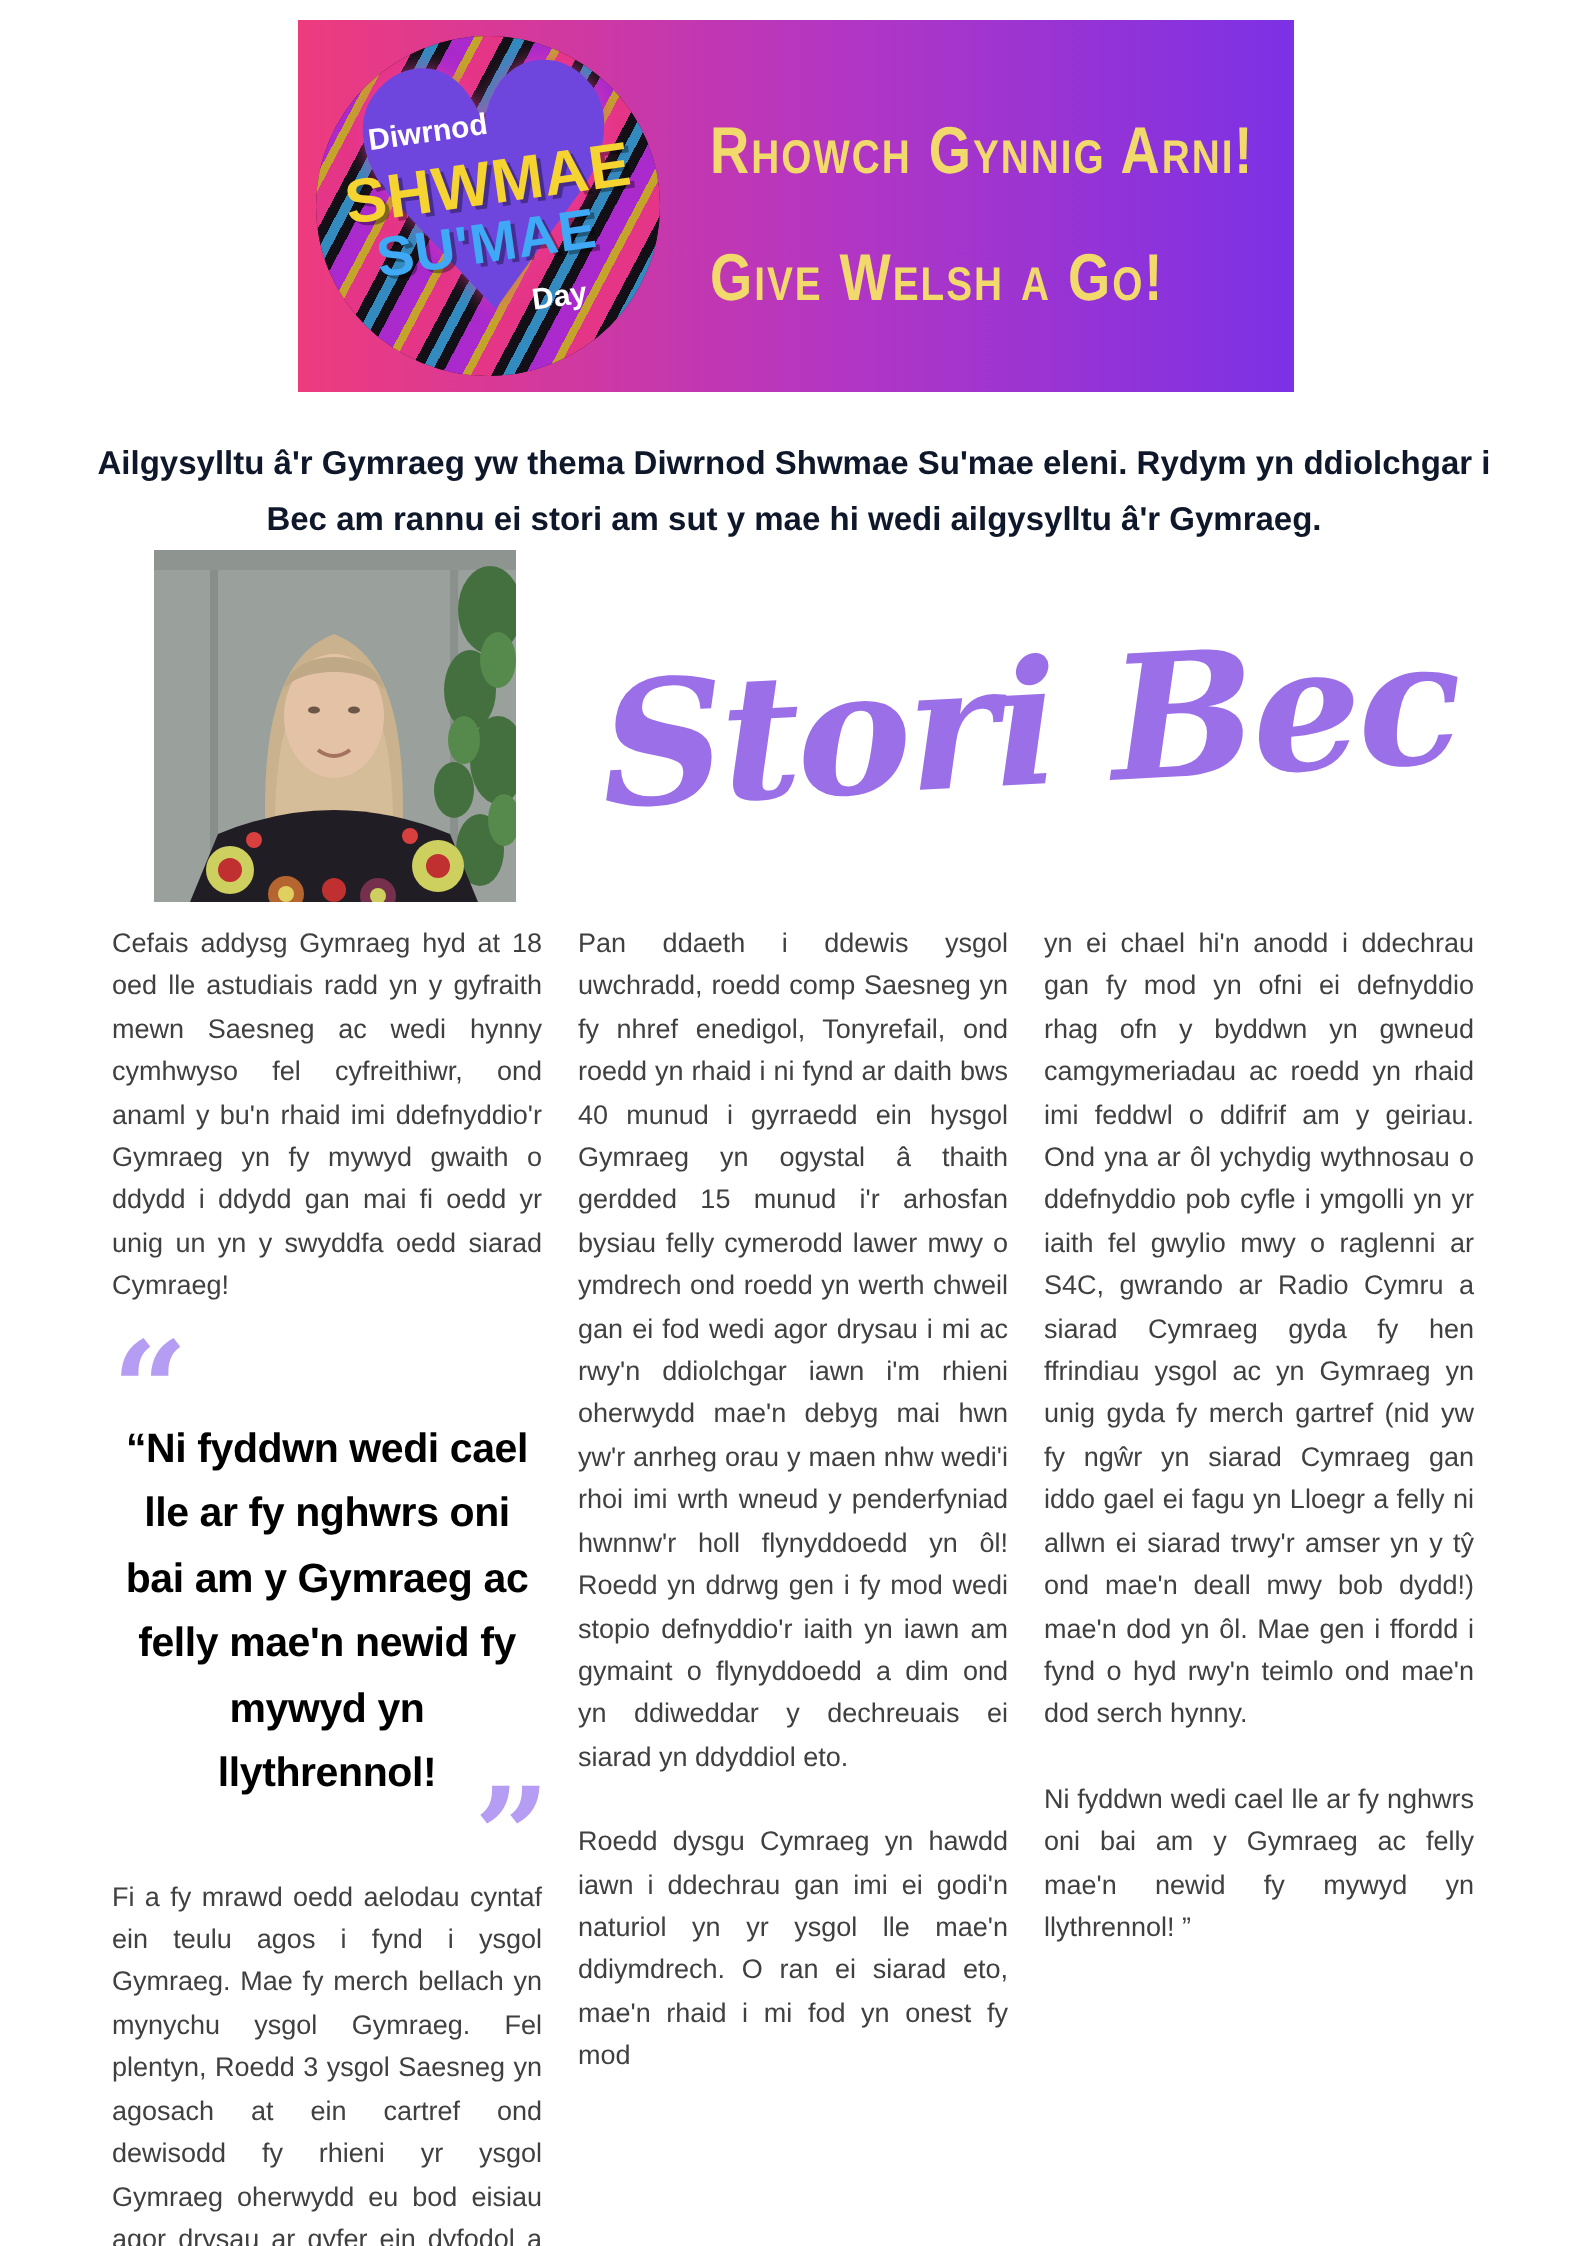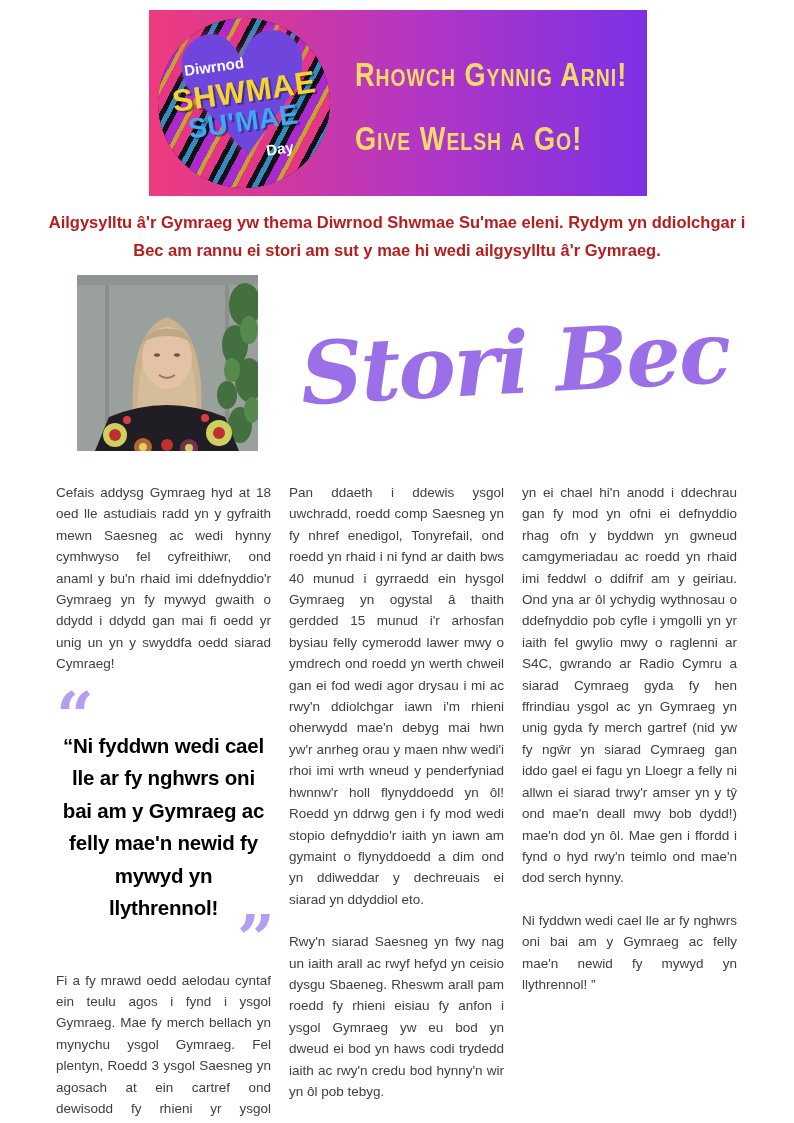--- a/index.html
+++ b/index.html
@@ -41,22 +41,22 @@
   .headline {
     position:absolute; left:206px; top:34px; width:286px;
     color:#f2d96b; font-weight:bold; font-variant:small-caps;
     font-size:28px; line-height:54px; letter-spacing:1px;
     transform:scale(0.97,1.18); transform-origin:left top;
     white-space:nowrap;
   }
 
   
   .intro {
-    position:absolute; left:47px; top:208px; width:700px;
-    text-align:center; font-weight:bold; color:#b91c1c;
+    position:absolute; left:47px; top:218px; width:700px;
+    text-align:center; font-weight:bold; color:#0f172a;
     font-size:16.5px; line-height:28px;
   }
 
   
   .photo { position:absolute; left:77px; top:275px; width:181px; height:176px; }
   .photo svg { display:block; }
 
   
   .story-title {
     position:absolute; left:290px; top:298px; width:450px; height:140px;
@@ -65,21 +65,21 @@
     font-size:86px; line-height:130px; color:#9a6fe8;
     transform:rotate(-3deg); letter-spacing:-2px;
   }
 
   
   .cols {
     position:absolute; left:56px; top:461px; width:682px;
     display:flex; gap:18px;
   }
   .col { width:215px; color:#404040; font-size:13.5px; line-height:21.4px; text-align:justify; }
-  .col p { margin-bottom:21px;margin-top:21px; }
+  .col p { margin-bottom:21px; }
   .col p:last-child { margin-bottom:0; }
 
   
   .pullquote { position:relative; margin:2px 0 10px 0; }
   .q-mark {
     font-family:"DejaVu Serif", serif; font-weight:bold;
     font-size:66px; line-height:40px; color:#b49df2; letter-spacing:-4px;
   }
   .q-open { text-align:left; height:34px; }
   .q-close { text-align:right; height:30px; margin-top:-6px; }
@@ -168,21 +168,20 @@
       <div class="pullquote">
         <div class="q-mark q-open">“</div>
         <div class="q-text">“Ni fyddwn wedi cael lle ar fy nghwrs oni bai am y Gymraeg ac felly mae'n newid fy mywyd yn llythrennol!</div>
         <div class="q-mark q-close">”</div>
       </div>
       <p>Fi a fy mrawd oedd aelodau cyntaf ein teulu agos i fynd i ysgol Gymraeg. Mae fy merch bellach yn mynychu ysgol Gymraeg. Fel plentyn, Roedd 3 ysgol Saesneg yn agosach at ein cartref ond dewisodd fy rhieni yr ysgol Gymraeg oherwydd eu bod eisiau agor drysau ar gyfer ein dyfodol a byddent wedi hoffi bod wedi mynd i ysgol Gymraeg eu hunain ond yn rhy ifanc i benderfynu!</p>
     </div>
 
     <div class="col">
       <p>Pan ddaeth i ddewis ysgol uwchradd, roedd comp Saesneg yn fy nhref enedigol, Tonyrefail, ond roedd yn rhaid i ni fynd ar daith bws 40 munud i gyrraedd ein hysgol Gymraeg yn ogystal â thaith gerdded 15 munud i'r arhosfan bysiau felly cymerodd lawer mwy o ymdrech ond roedd yn werth chweil gan ei fod wedi agor drysau i mi ac rwy'n ddiolchgar iawn i'm rhieni oherwydd mae'n debyg mai hwn yw'r anrheg orau y maen nhw wedi'i rhoi imi wrth wneud y penderfyniad hwnnw'r holl flynyddoedd yn ôl! Roedd yn ddrwg gen i fy mod wedi stopio defnyddio'r iaith yn iawn am gymaint o flynyddoedd a dim ond yn ddiweddar y dechreuais ei siarad yn ddyddiol eto.</p>
-      <p>Rwy'n siarad Saesneg yn fwy nag un iaith arall ac rwyf hefyd yn ceisio dysgu Sbaeneg. Rheswm arall pam roedd fy rhieni eisiau fy anfon i ysgol Gymraeg yw eu bod yn dweud ei bod yn haws codi trydedd iaith ac rwy'n credu bod hynny'n wir yn ôl pob tebyg.</p>
       <p>Roedd dysgu Cymraeg yn hawdd iawn i ddechrau gan imi ei godi'n naturiol yn yr ysgol lle mae'n ddiymdrech. O ran ei siarad eto, mae'n rhaid i mi fod yn onest fy mod</p>
     </div>
 
     <div class="col">
       <p>yn ei chael hi'n anodd i ddechrau gan fy mod yn ofni ei defnyddio rhag ofn y byddwn yn gwneud camgymeriadau ac roedd yn rhaid imi feddwl o ddifrif am y geiriau. Ond yna ar ôl ychydig wythnosau o ddefnyddio pob cyfle i ymgolli yn yr iaith fel gwylio mwy o raglenni ar S4C, gwrando ar Radio Cymru a siarad Cymraeg gyda fy hen ffrindiau ysgol ac yn Gymraeg yn unig gyda fy merch gartref (nid yw fy ngŵr yn siarad Cymraeg gan iddo gael ei fagu yn Lloegr a felly ni allwn ei siarad trwy'r amser yn y tŷ ond mae'n deall mwy bob dydd!) mae'n dod yn ôl. Mae gen i ffordd i fynd o hyd rwy'n teimlo ond mae'n dod serch hynny.</p>
       <p>Ni fyddwn wedi cael lle ar fy nghwrs oni bai am y Gymraeg ac felly mae'n newid fy mywyd yn llythrennol! ”</p>
 
     </div>
 
   </div>

